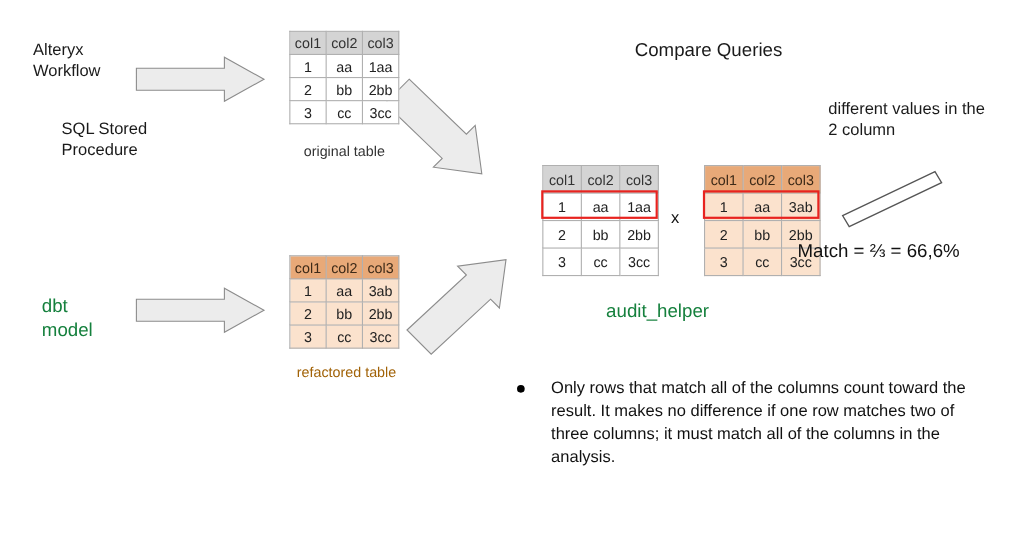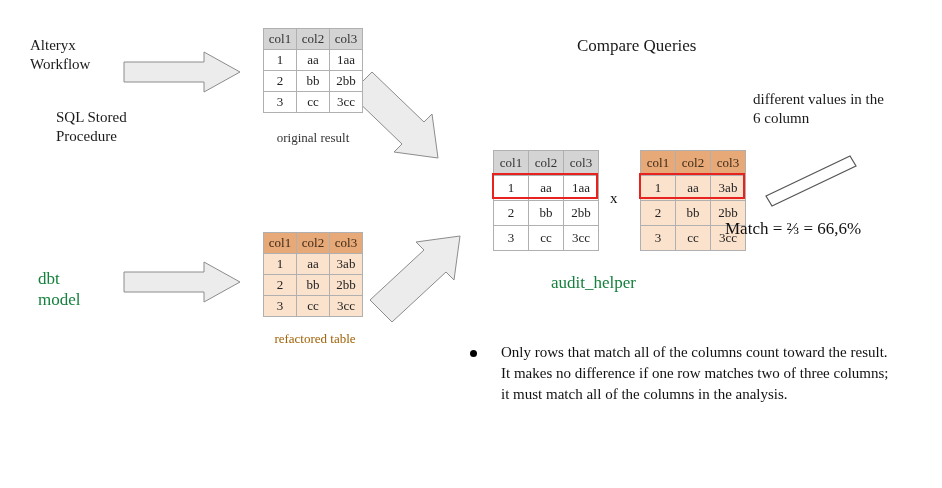--- a/index.html
+++ b/index.html
@@ -11,21 +11,20 @@
     height: 488px;
     background: #ffffff;
     font-family: "Liberation Sans", sans-serif;
     color: #000000;
     overflow: hidden;
   }
   #stage {
     position: relative;
     width: 942px;
     height: 348px;
-    font-family: Liberation Serif, serif;
   }
   .abs { position: absolute; }
 
   
   .label-dark {
     font-size: 15px;
     line-height: 19px;
     color: #1a1a1a;
     white-space: pre-line;
   }
@@ -159,21 +158,21 @@
           <td>2bb</td>
         </tr>
         <tr>
           <td>3</td>
           <td>cc</td>
           <td>3cc</td>
         </tr>
       </tbody>
     </table>
   </div>
-  <div class="abs caption" style="left:243px; top:130px; width:140px;">original result</div>
+  <div class="abs caption" style="left:243px; top:130px; width:140px;">original table</div>
 
   <div class="abs" style="left:263px; top:232px;">
     <table class="mini orange t-small">
       <thead>
         <tr>
           <th>col1</th>
           <th>col2</th>
           <th>col3</th>
         </tr>
       </thead>
@@ -256,21 +255,21 @@
           <td>3cc</td>
         </tr>
       </tbody>
     </table>
     <div class="hl" style="left:-1px; top:23px; width:106px; height:26px;"></div>
   </div>
 
   <div class="abs label-orange" style="left:551px; top:272px;">audit_helper</div>
 
   <div class="abs label-dark" style="left:753px; top:90px; width:190px;">different values in the
-6 column</div>
+2 column</div>
 
   <div class="abs match-text" style="left:725px; top:219px;">Match = ⅔ = 66,6%</div>
 
   <div class="abs" style="left:470px; top:342px; width:420px; display:flex; gap:24px;">
     <div style="padding-top:8px;">
       <div class="bullet-dot"></div>
     </div>
     <div class="note" style="width:390px;">Only rows that match all of the columns count toward the result. It makes no difference if one row matches two of three columns; it must match all of the columns in the analysis.</div>
   </div>
 

